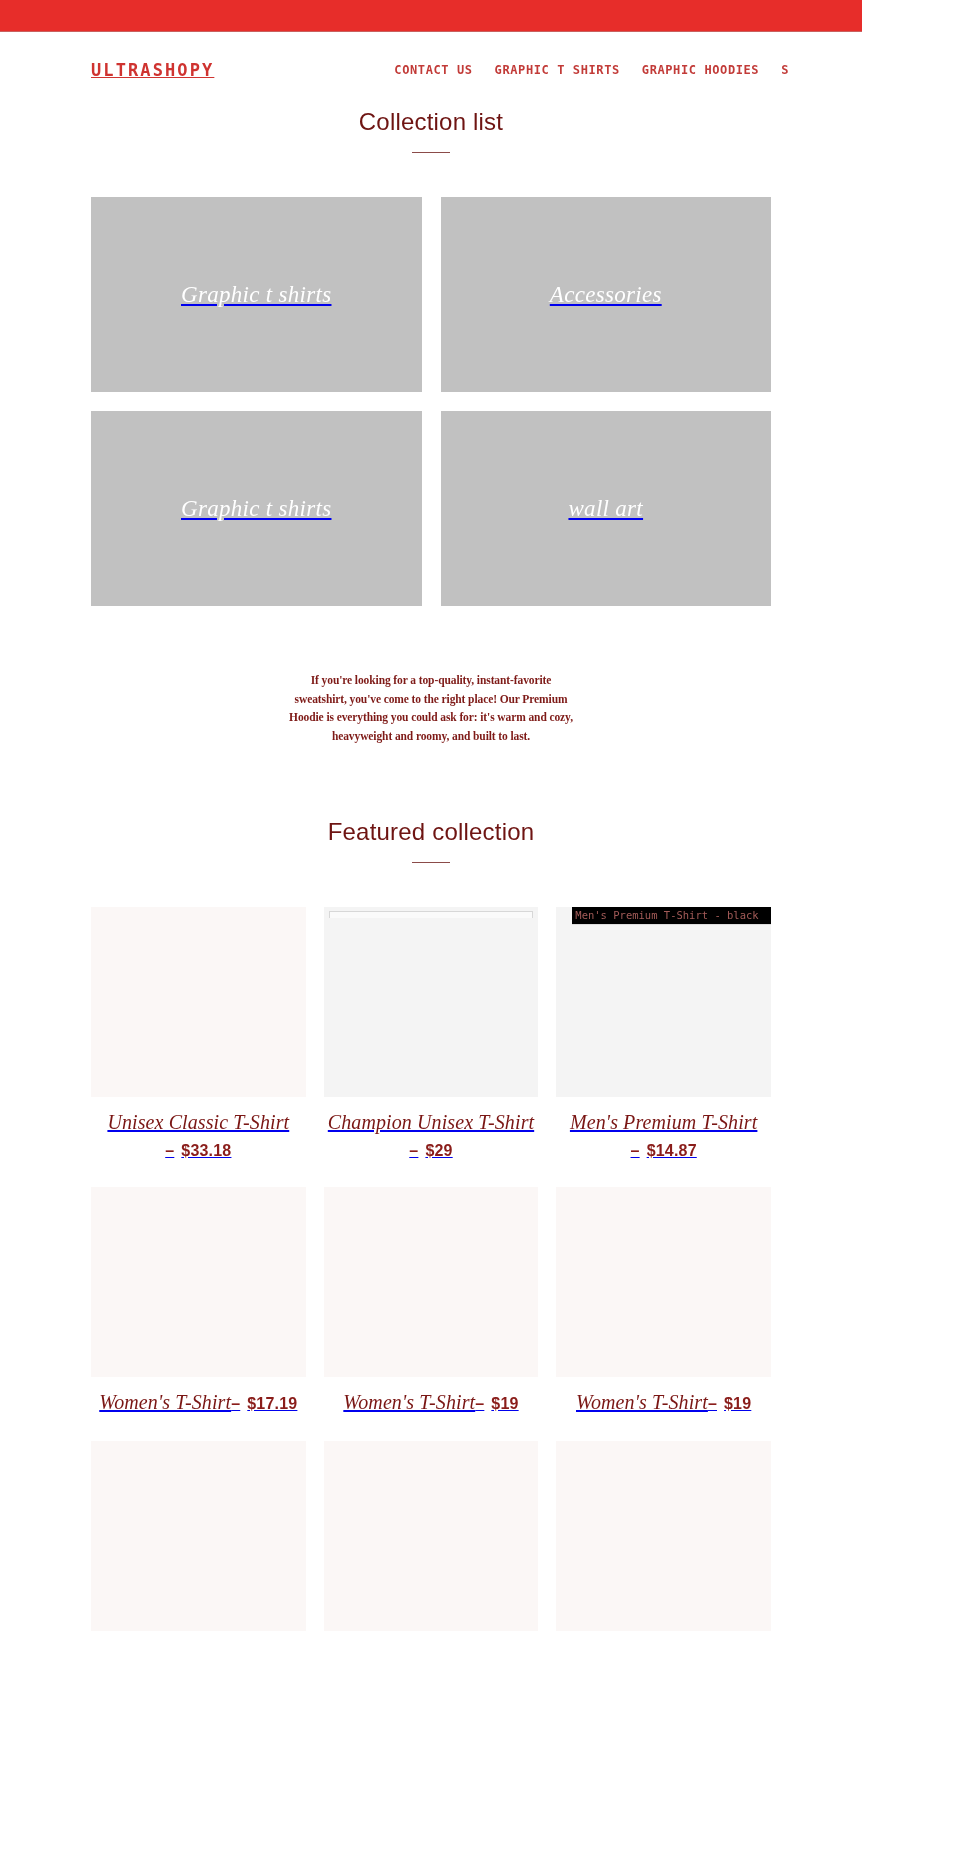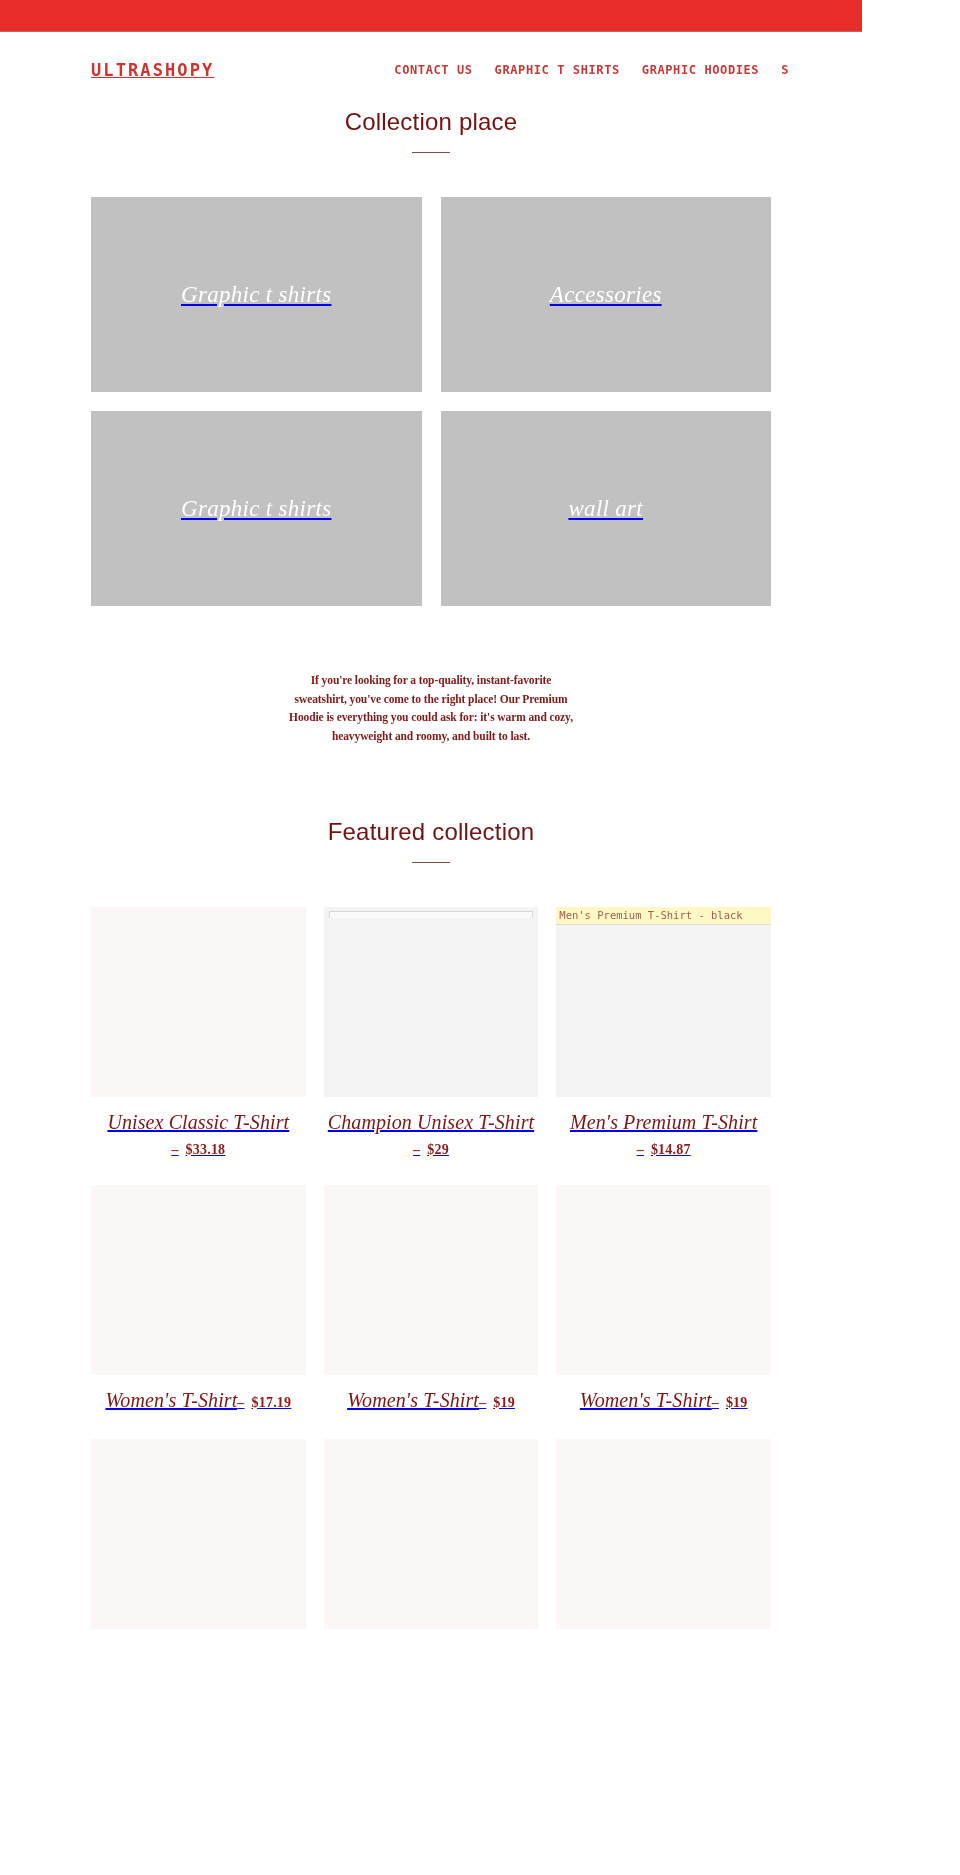--- a/index.html
+++ b/index.html
@@ -147,47 +147,47 @@
   .media-topline {
     position: absolute;
     left: 5px; right: 5px; top: 4px;
     height: 7px;
     border: 1px solid #d7d7d7;
     border-bottom: none;
     background: #fafafa;
   }
   .alt-tooltip {
     position: absolute;
-    top: 0; left: 0;
+    top: 0; left: 16px;
     width: 100%;
     font-family: "DejaVu Sans Mono", monospace;
     font-size: 10.5px;
     color: #a35b58;
-    background: #fef9c3;
+    background: #000000;
     border-bottom: 1px solid #ddd;
     padding: 2px 2px 3px 3px;
     white-space: nowrap;
     overflow: hidden;
   }
 
   .product-info {
     text-align: center;
     padding-top: 14px;
   }
   .product-title {
     font-family: "Liberation Serif", serif;
     font-style: italic;
     font-size: 20px;
     color: #7a1614;
     letter-spacing: 0.1px;
   }
   .product-price-row {
     margin-top: 8px;
-    font-family: Liberation Serif, serif;
-    font-size: 14px;
+    font-family: Liberation Sans, sans-serif;
+    font-size: 16px;
     font-weight: bold;
     color: #8a1d1a;
     letter-spacing: 0.2px;
   }
   .price-dash { margin-right: 7px; }
   
   .product-info.inline {
     display: flex;
     align-items: baseline;
     justify-content: center;
@@ -206,21 +206,21 @@
     <a class="logo" href="#">ULTRASHOPY</a>
     <nav class="main-nav" id="main-nav">
         <a class="nav-link" href="#">CONTACT US</a>
         <a class="nav-link" href="#">GRAPHIC T SHIRTS</a>
         <a class="nav-link" href="#">GRAPHIC HOODIES</a>
         <a class="nav-link" href="#">S</a>
       </nav>
   </header>
 
   <section class="section">
-    <h2 class="section-title">Collection place</h2>
+    <h2 class="section-title">Collection list</h2>
     <div class="title-rule"></div>
 
     <div class="collection-wrap">
       <div class="collection-grid" id="collection-grid">
           <a class="collection-card" href="#">
             <span class="collection-card-title">Graphic t shirts</span>
           </a>
           <a class="collection-card" href="#">
             <span class="collection-card-title">Accessories</span>
           </a>

